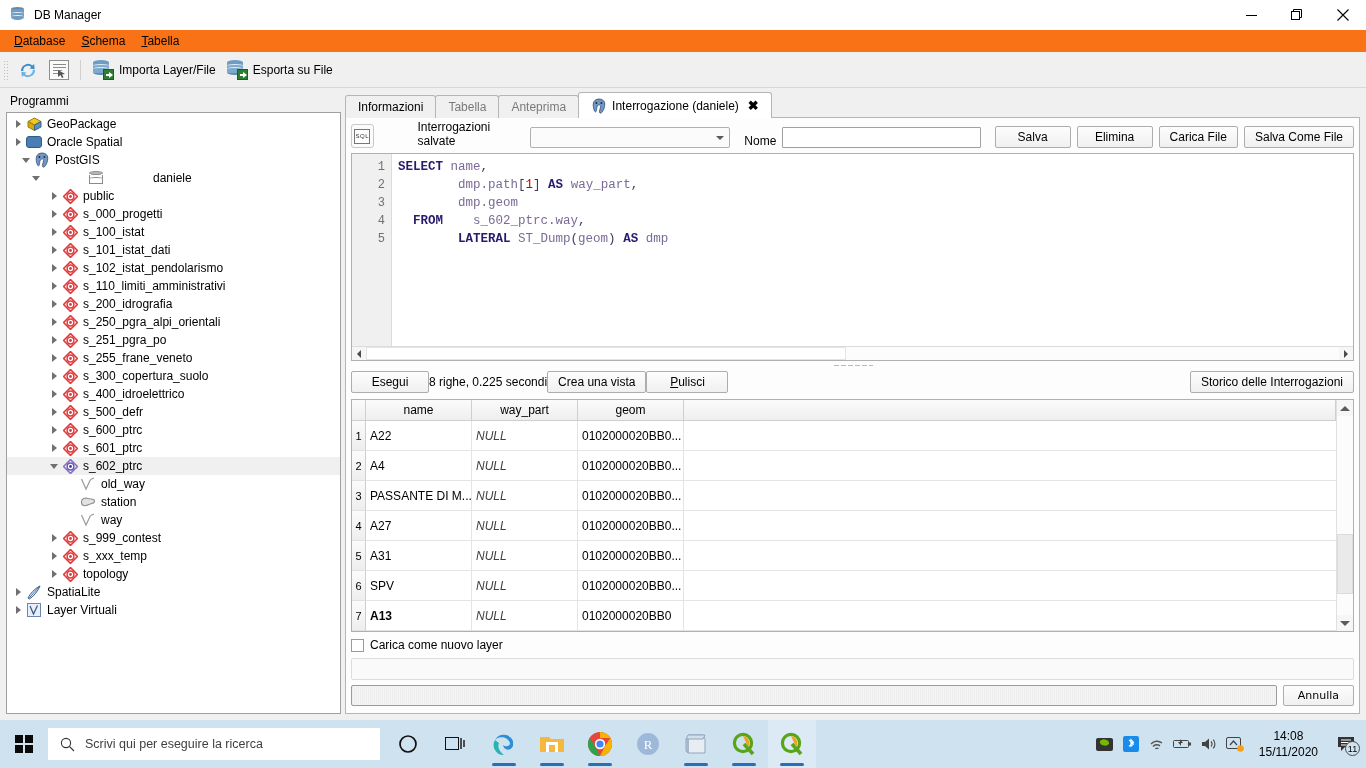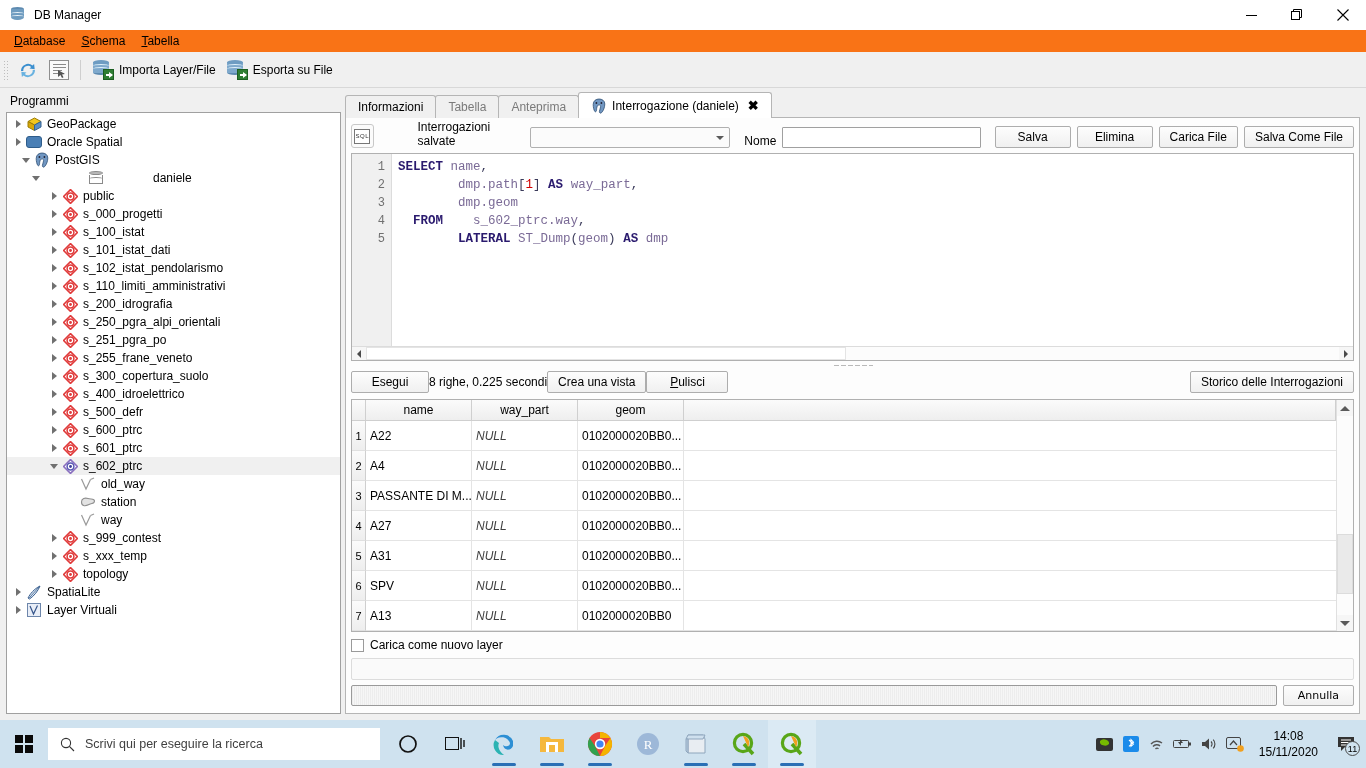--- a/index.html
+++ b/index.html
@@ -806,21 +806,21 @@
                 </div>
                 <div class="rrow">
                   <div class="rnum">6</div>
                   <div class="rcell" style="width: 106px;">SPV</div>
                   <div class="rcell null" style="width: 106px;">NULL</div>
                   <div class="rcell" style="width: 106px;">0102000020BB0...</div>
                   <div class="res-filler"></div>
                 </div>
                 <div class="rrow">
                   <div class="rnum">7</div>
-                  <div class="rcell" style="width: 106px;">A13</div>
+                  <div class="rcell" style="width: 106px; font-weight: bold;">A13</div>
                   <div class="rcell null" style="width: 106px;">NULL</div>
                   <div class="rcell" style="width: 106px;">0102000020BB0</div>
                   <div class="res-filler"></div>
                 </div>
               </div>
           </div>
           <div class="vscroll">
             <div class="vs-arrow up">
                 <i></i>
               </div>

